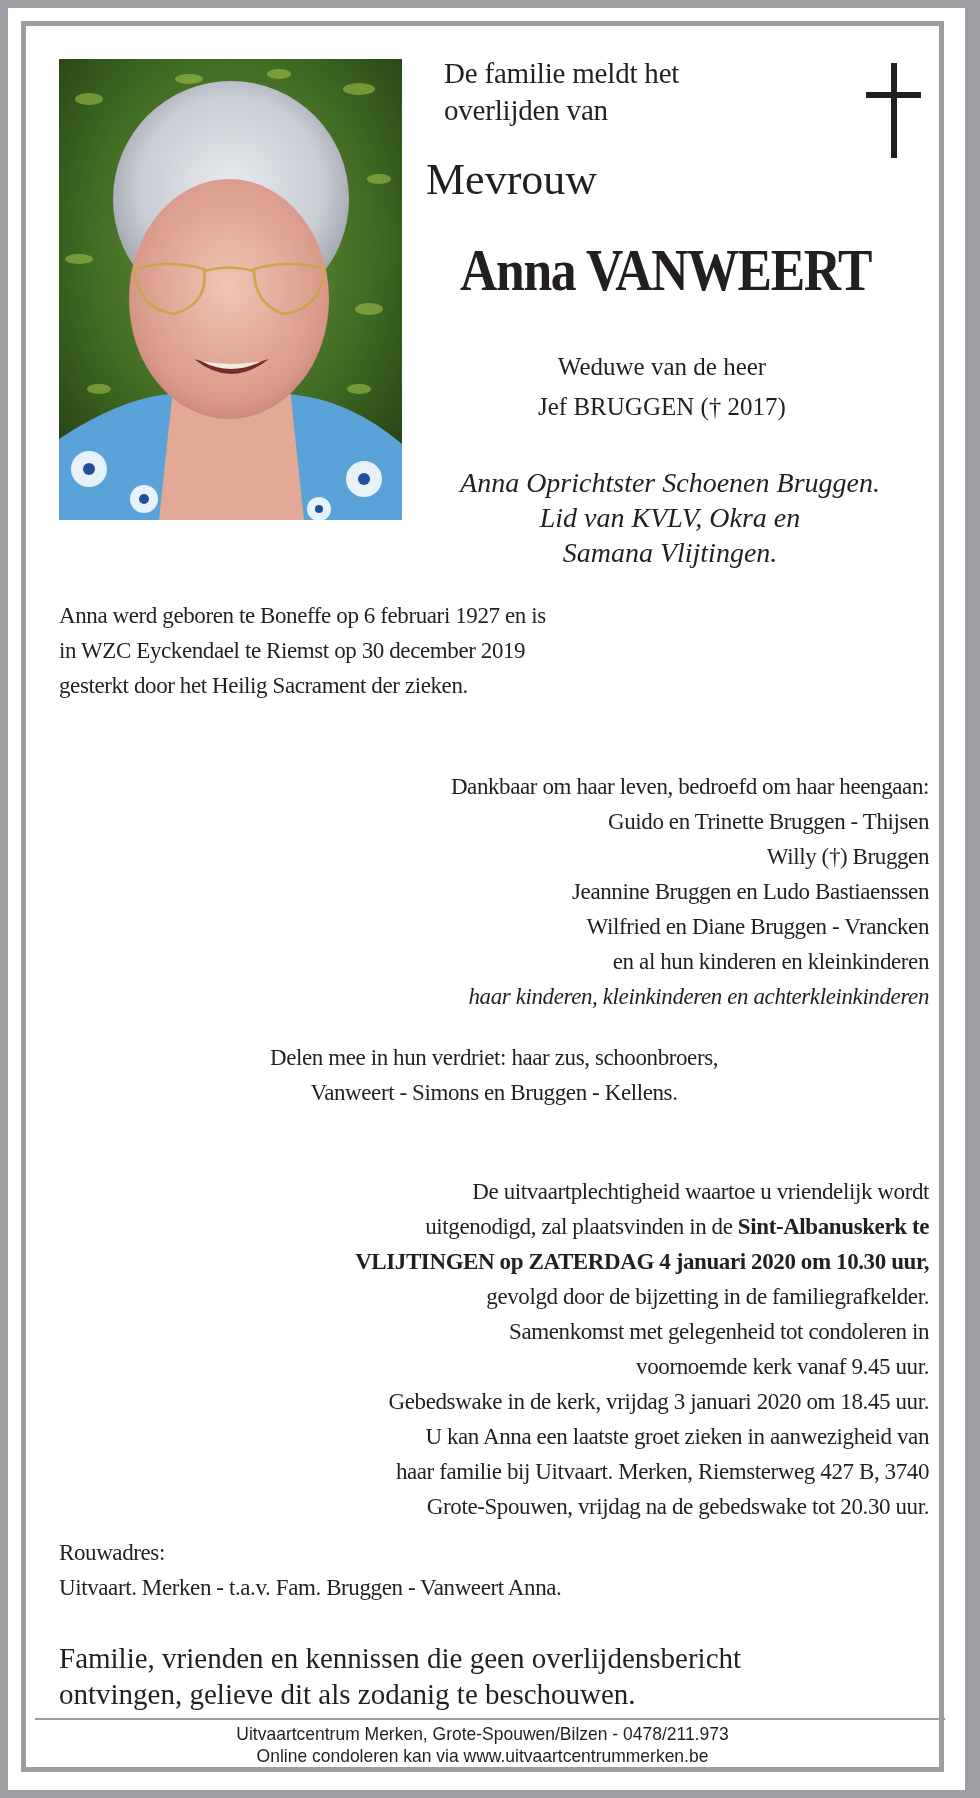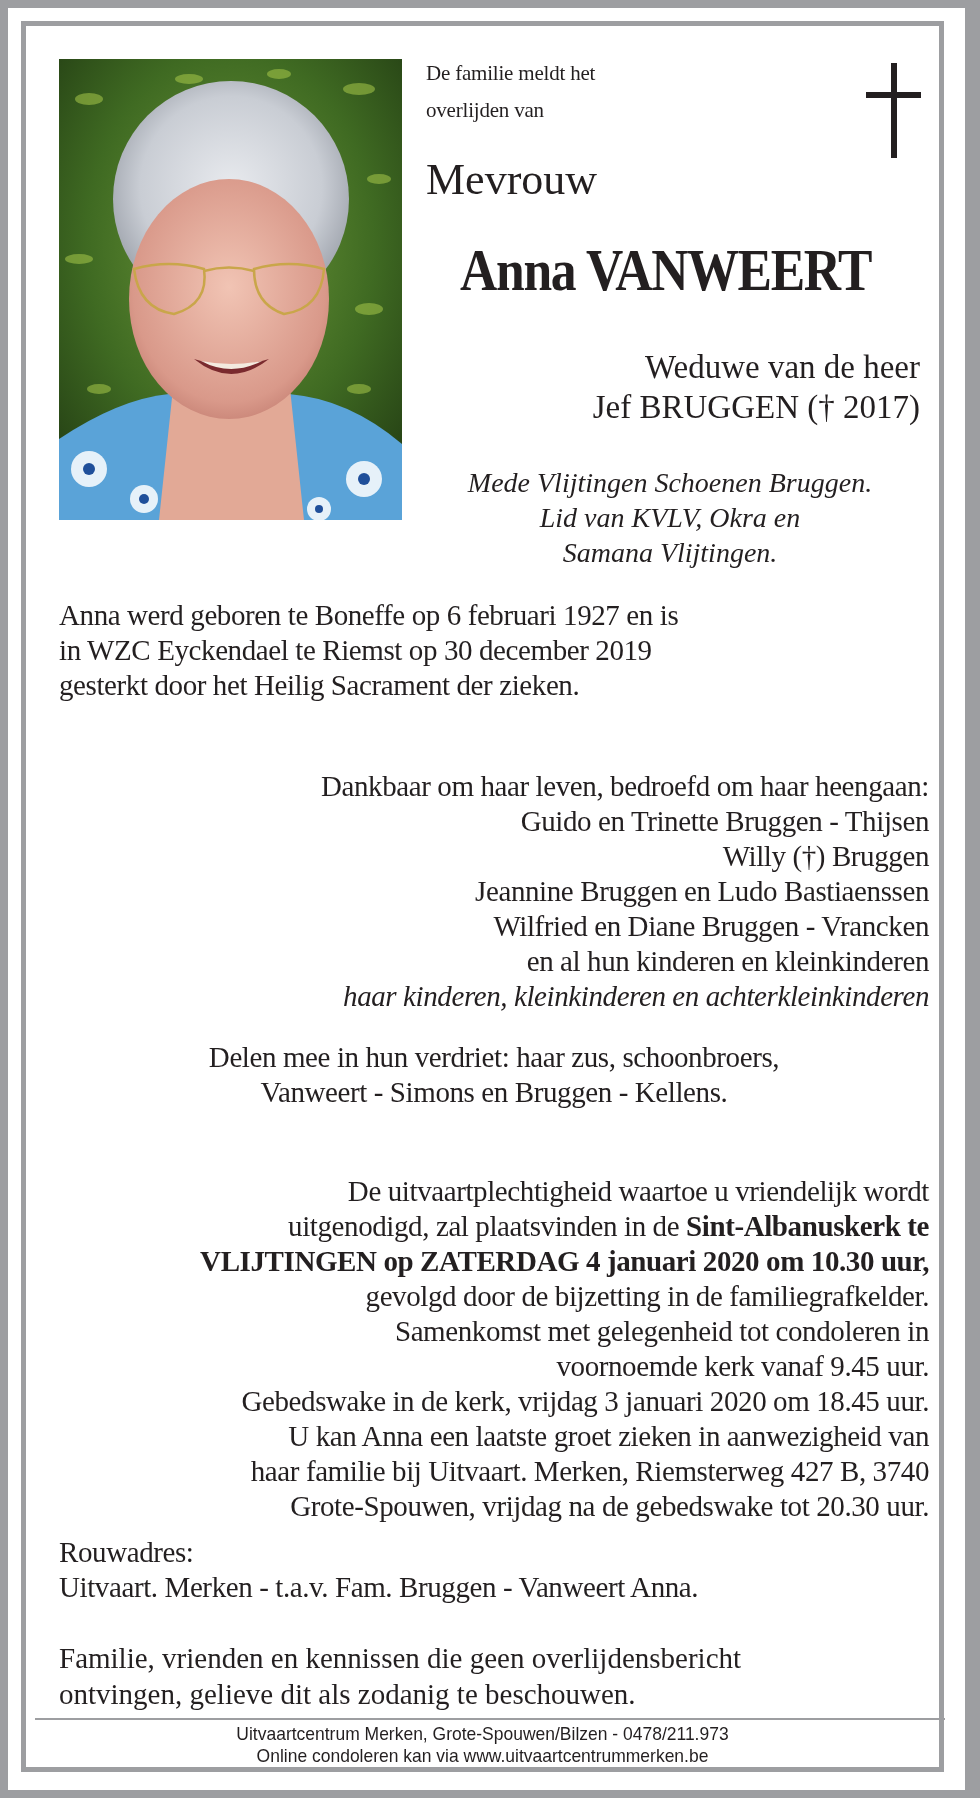--- a/index.html
+++ b/index.html
@@ -11,27 +11,27 @@
   .abs { position: absolute; margin: 0; }
 
   
   .photo { position: absolute; left: 59px; top: 59px; width: 343px; height: 461px; overflow: hidden; }
   .photo svg { display: block; }
 
   
   .cross-v { position: absolute; left: 891px; top: 63px; width: 6px; height: 95px; background: #231f20; }
   .cross-h { position: absolute; left: 866px; top: 92px; width: 55px; height: 6px; background: #231f20; }
 
-  .intro { left: 426px; top: 55px; font-size: 21px; line-height: 37px; letter-spacing: -0.2px; }
+  .intro { left: 444px; top: 55px; font-size: 29px; line-height: 37px; letter-spacing: -0.2px; }
   .salutation { left: 426px; top: 160px; font-size: 44px; line-height: 40px; }
   .name { left: 460px; top: 235px; width: 460px; font-size: 60px; line-height: 70px; font-weight: bold; letter-spacing: -1.5px; transform: scaleX(0.86); transform-origin: left top; white-space: nowrap; }
-  .widow { left: 440px; top: 347px; width: 480px; text-align: right; font-size: 33px; line-height: 40px; }
+  .widow { left: 422px; top: 347px; width: 480px; text-align: center; font-size: 25px; line-height: 40px; }
   .bio { left: 420px; top: 465px; width: 500px; text-align: center; font-style: italic; font-size: 28px; line-height: 35px; }
 
-  .para { left: 59px; width: 870px; font-size: 29px; line-height: 35px; white-space: nowrap; letter-spacing: -0.4px; }
+  .para { left: 59px; width: 870px; font-size: 23px; line-height: 35px; white-space: nowrap; letter-spacing: -0.4px; }
   .p1 { top: 598px; }
   .p2 { top: 769px; text-align: right; }
   .p2 .indent { padding-left: 46px; }
   .p2 .italic-line { font-style: italic; padding-left: 192px; }
   .p3 { top: 1040px; text-align: center; }
   .p4 { top: 1174px; text-align: right; }
   .p5 { top: 1535px; }
   .closing { left: 59px; top: 1640px; width: 870px; text-align: left; font-size: 29px; line-height: 36px; }
   .rule { position: absolute; left: 35px; top: 1718px; width: 910px; height: 2px; background: #9d9ea1; }
   .footer { position: absolute; left: 26px; top: 1723px; width: 913px; text-align: center; font-family: "Liberation Sans", "DejaVu Sans", sans-serif; font-size: 19px; line-height: 22px; color: #231f20; transform: scaleX(0.92); transform-origin: center top; }
@@ -118,21 +118,21 @@
 </div>
 <div class="abs serif salutation">Mevrouw</div>
 <div class="abs serif name">Anna VANWEERT</div>
 
 <div class="abs serif widow">
   <div>Weduwe van de heer</div>
   <div>Jef BRUGGEN († 2017)</div>
 </div>
 
 <div class="abs serif bio">
-  <div>Mede Vlijtingen Schoenen Bruggen.</div>
+  <div>Anna Oprichtster Schoenen Bruggen.</div>
   <div>Lid van KVLV, Okra en</div>
   <div>Samana Vlijtingen.</div>
 </div>
 
 <div class="abs serif para p1">
   <div>Anna werd geboren te Boneffe op 6 februari 1927 en is</div>
   <div>in WZC Eyckendael te Riemst op 30 december 2019</div>
   <div>gesterkt door het Heilig Sacrament der zieken.</div>
 </div>
 

